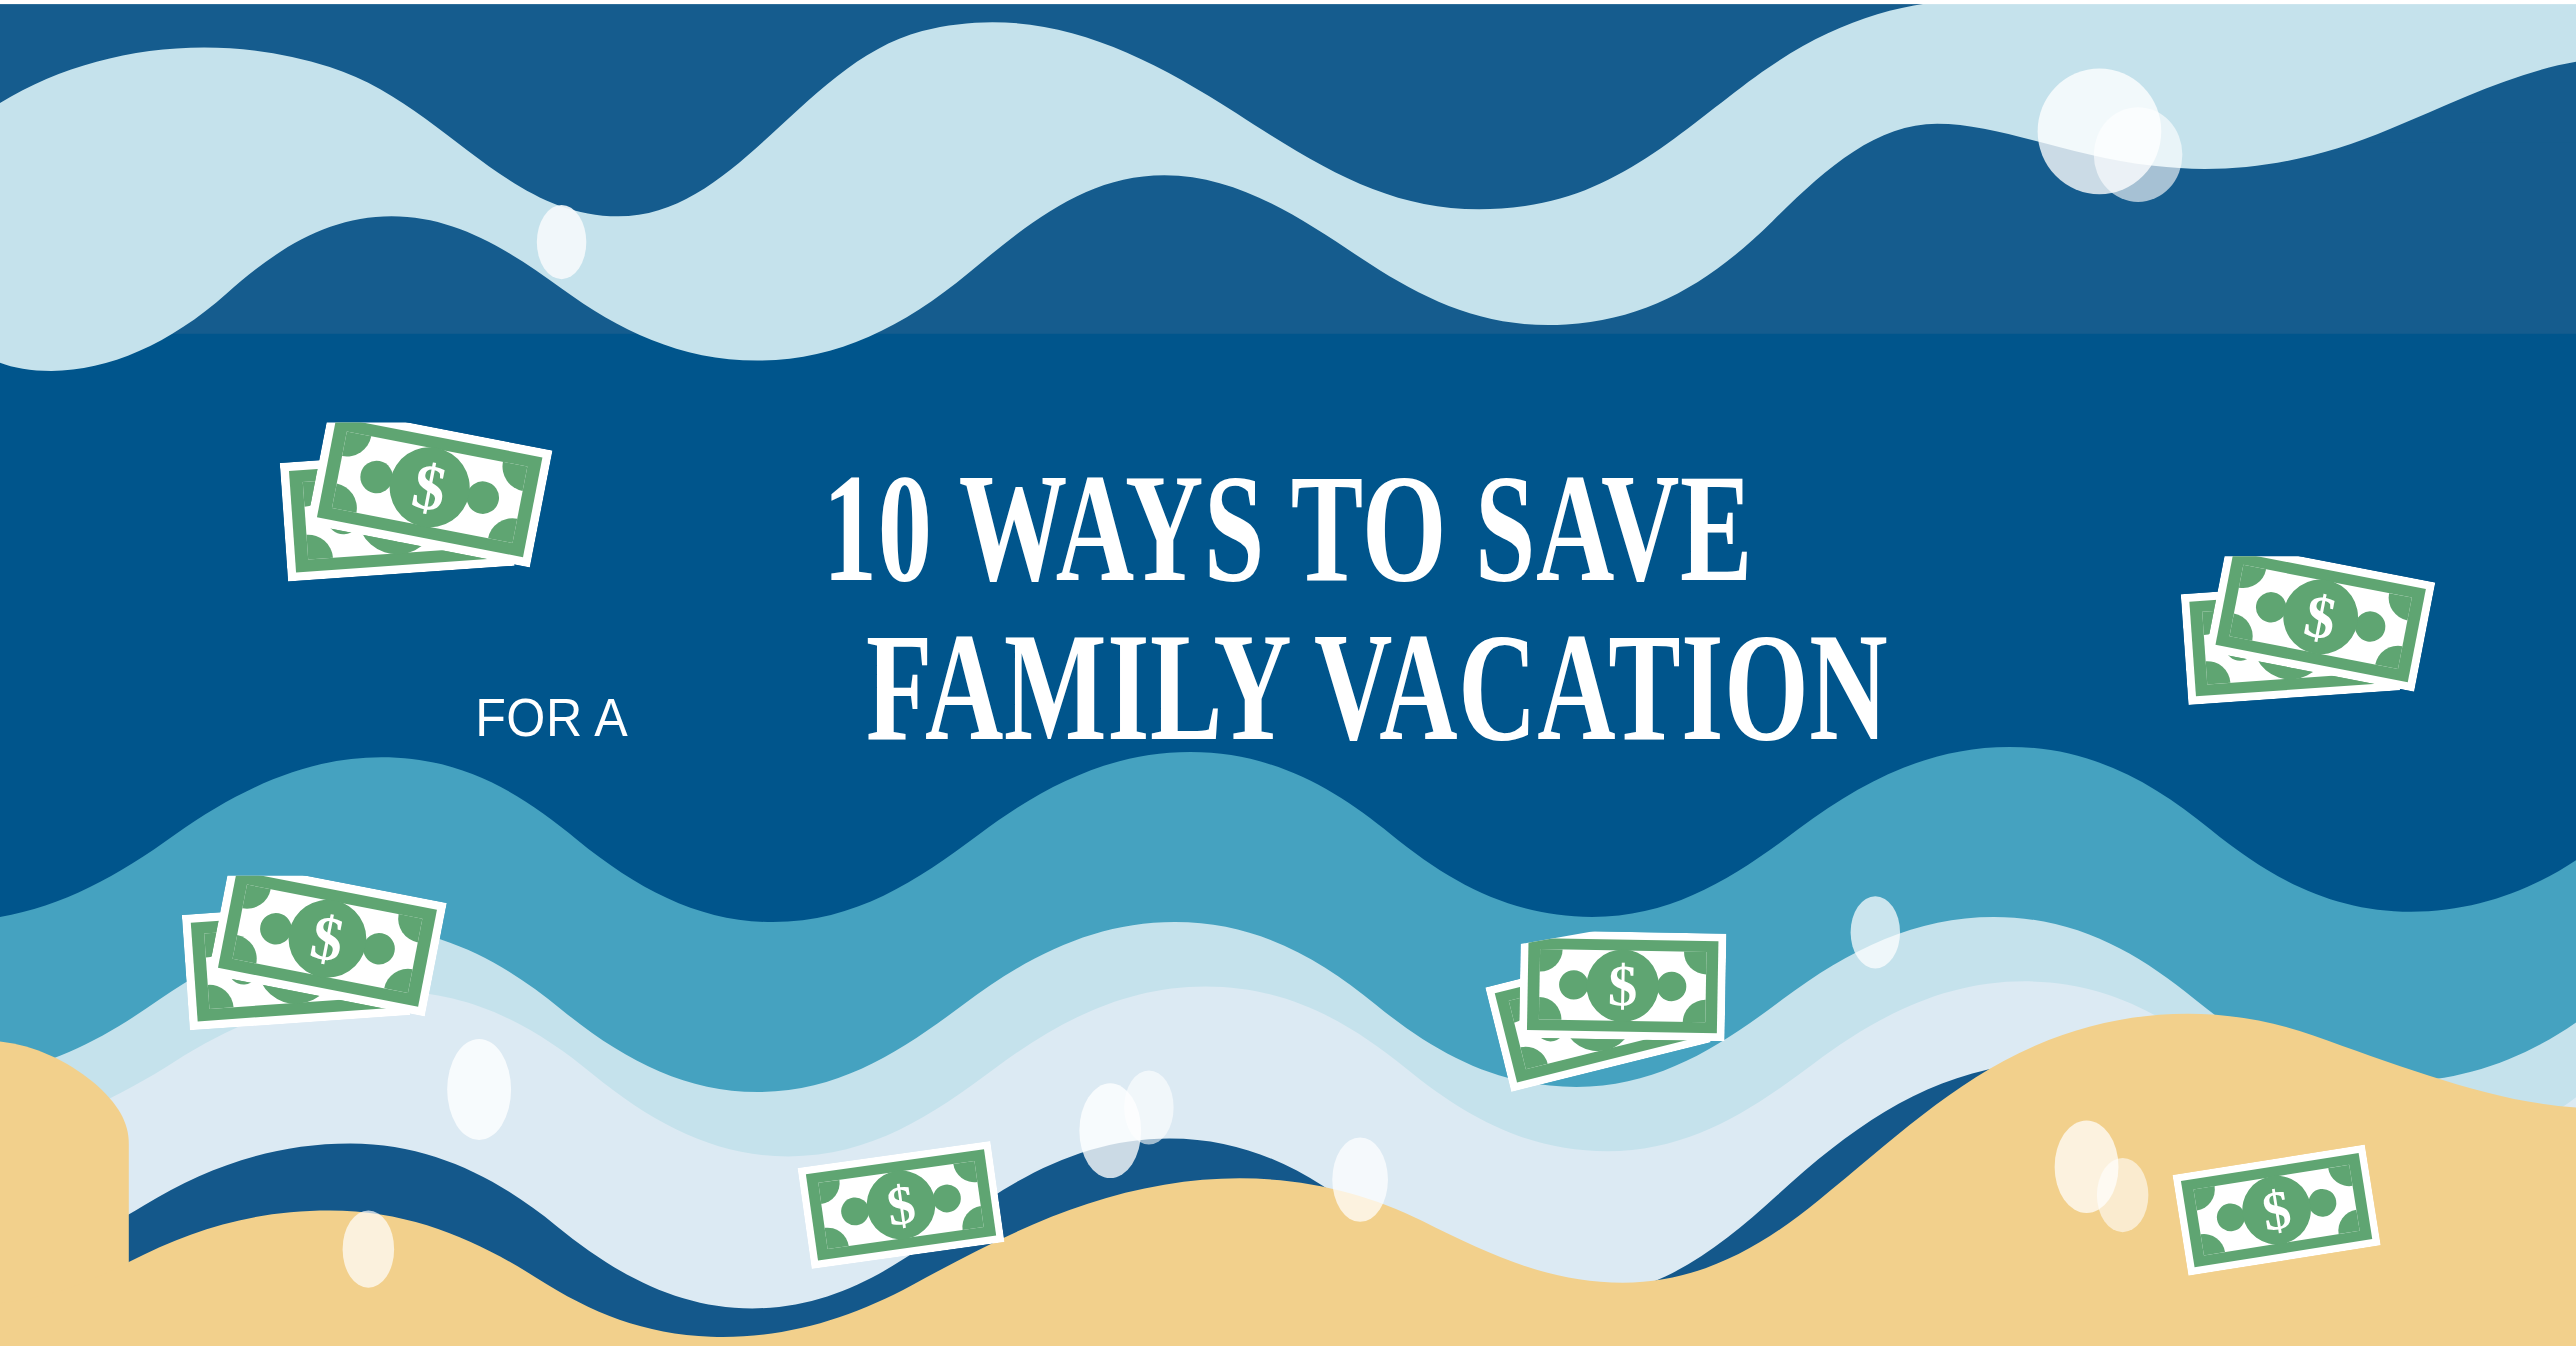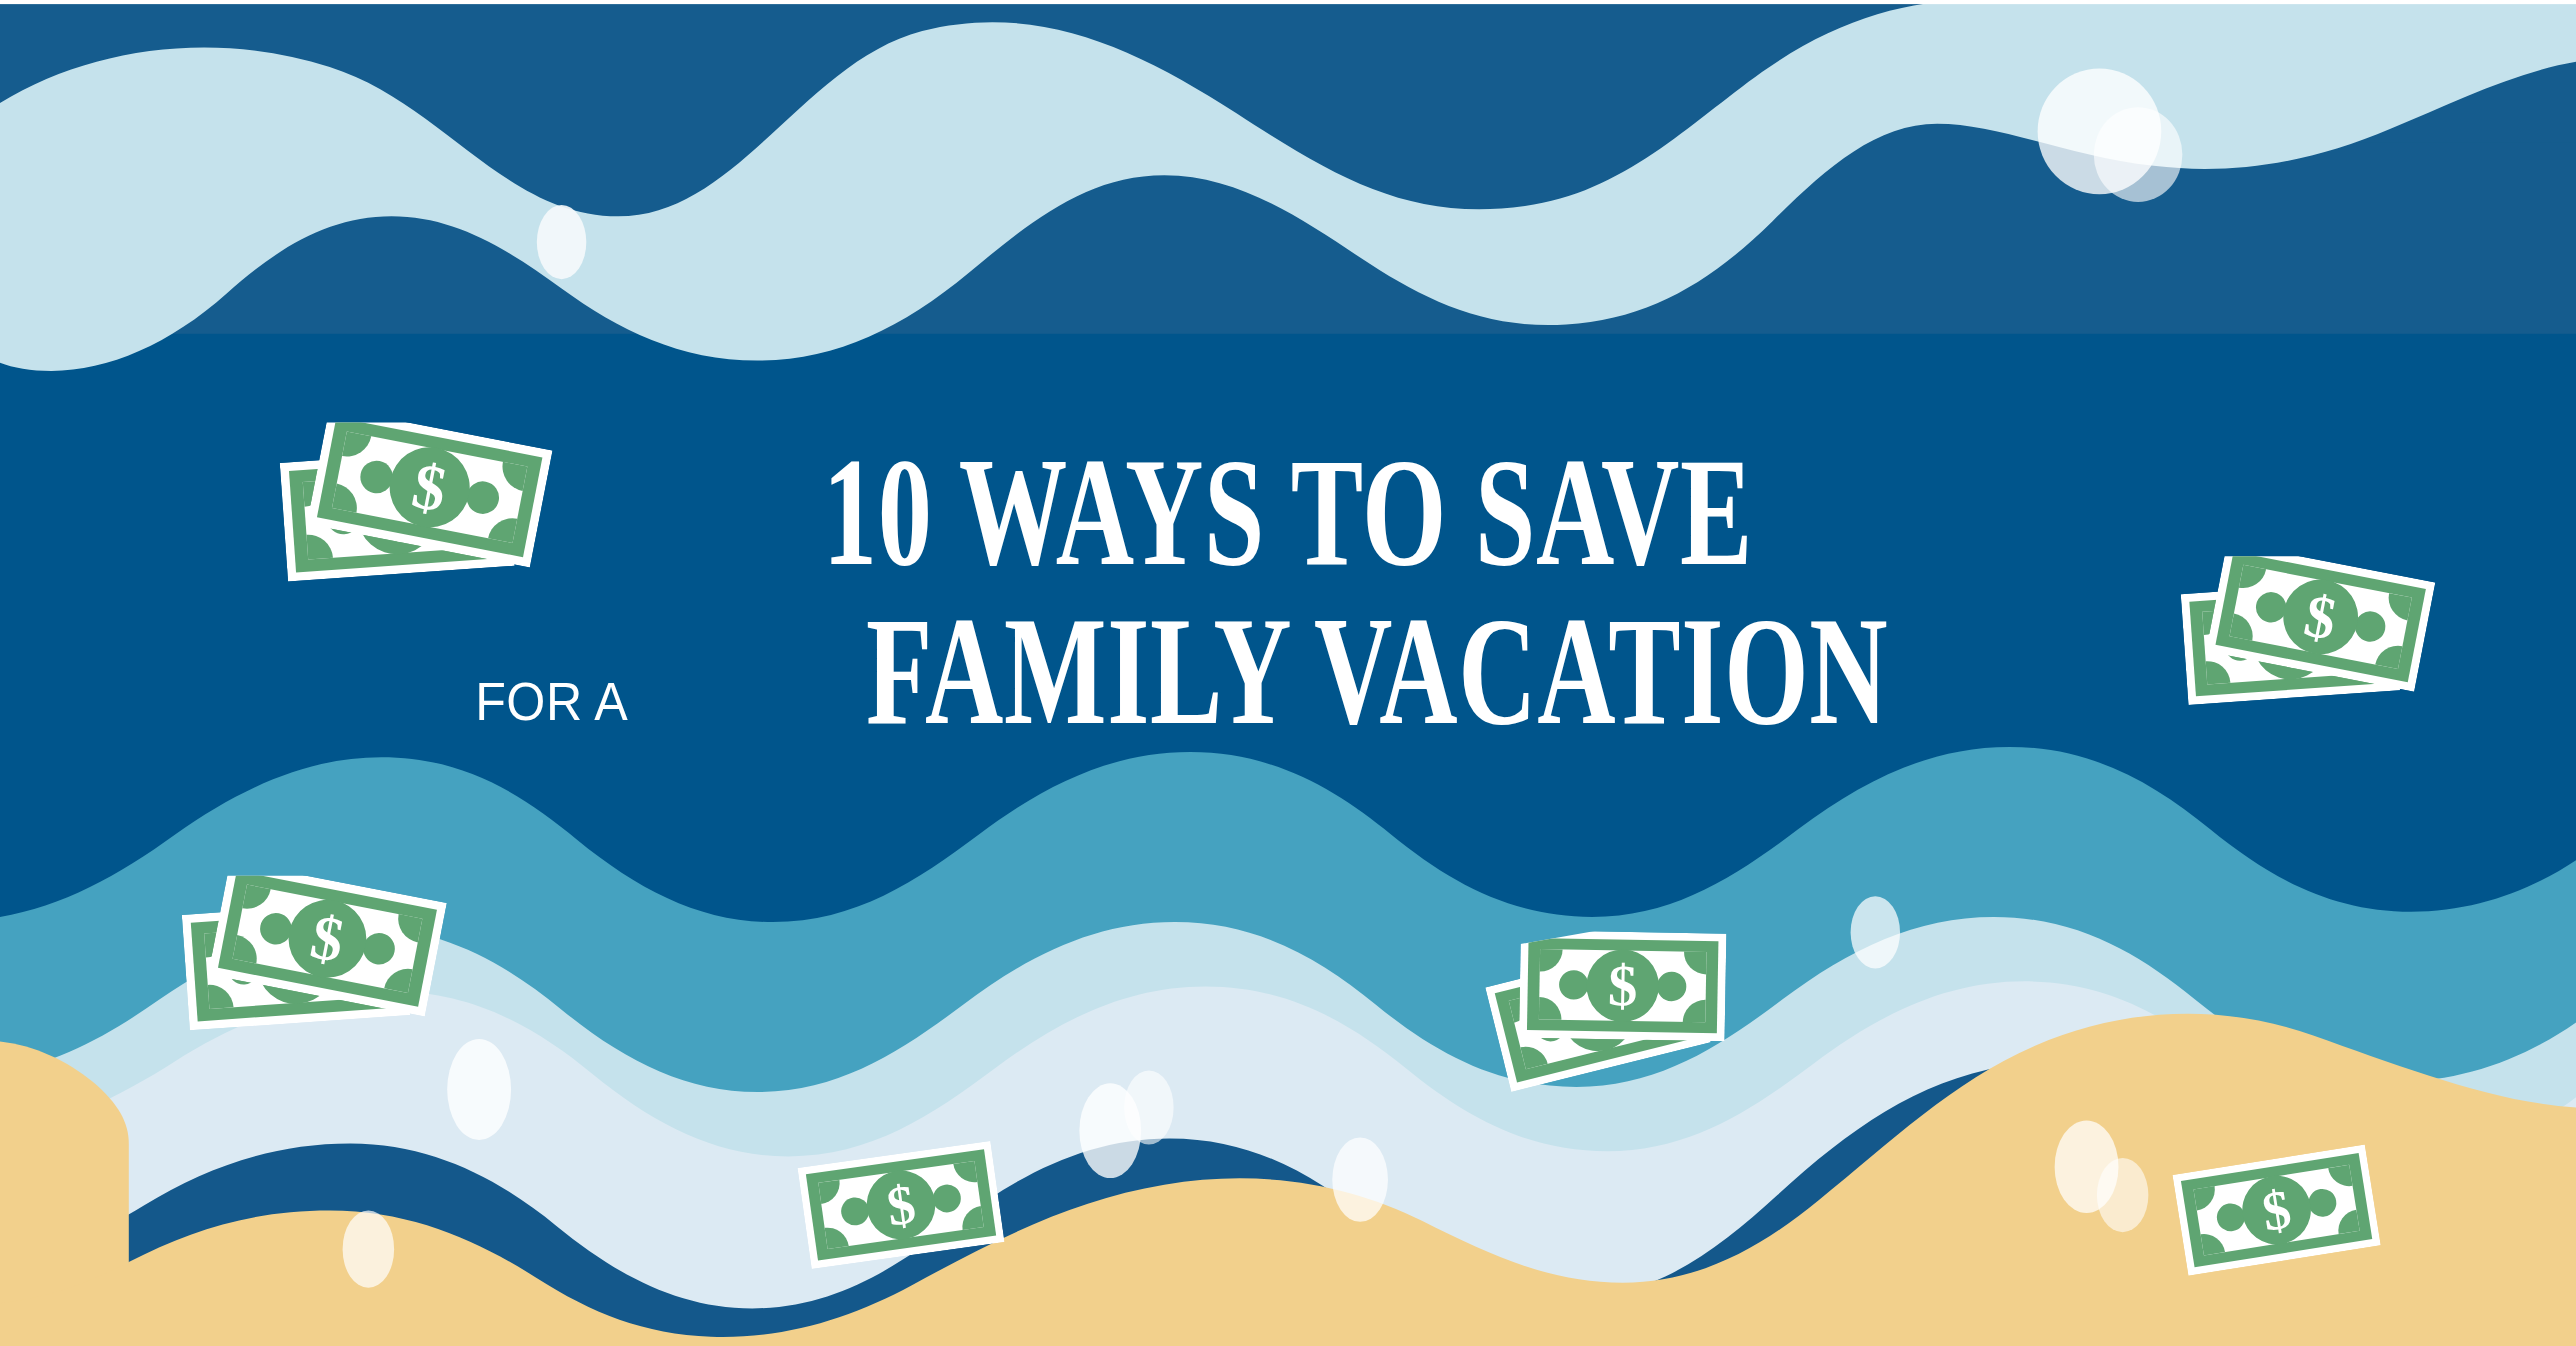--- a/index.html
+++ b/index.html
@@ -17,21 +17,21 @@
   }
   #artboard {
     position: absolute;
     inset: 0;
     width: 100%;
     height: 100%;
   }
   .title-block {
     position: absolute;
     left: 0;
-    top: 437px;
+    top: 453px;
     width: 2576px;
     text-align: center;
     pointer-events: none;
     user-select: none;
   }
   .line1 {
     color: #ffffff;
     font-family: "Liberation Serif", serif;
     font-weight: 700;
     font-size: 155px;

